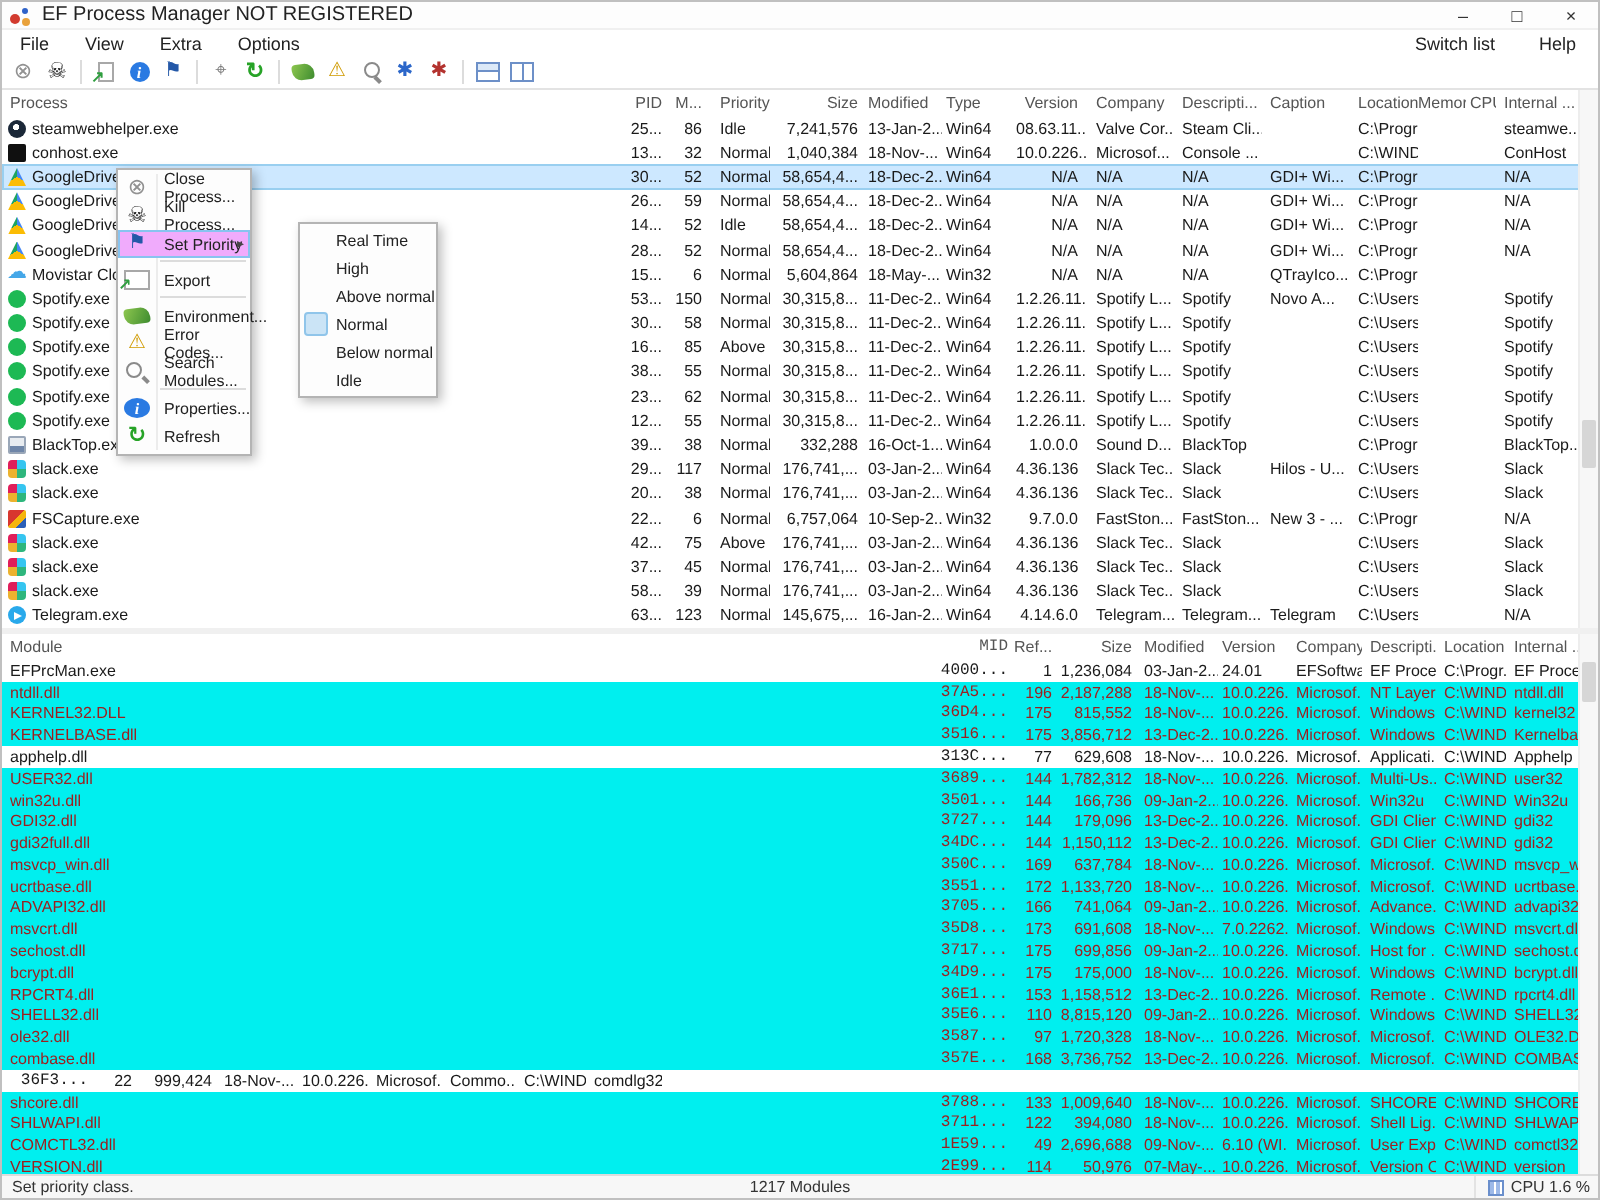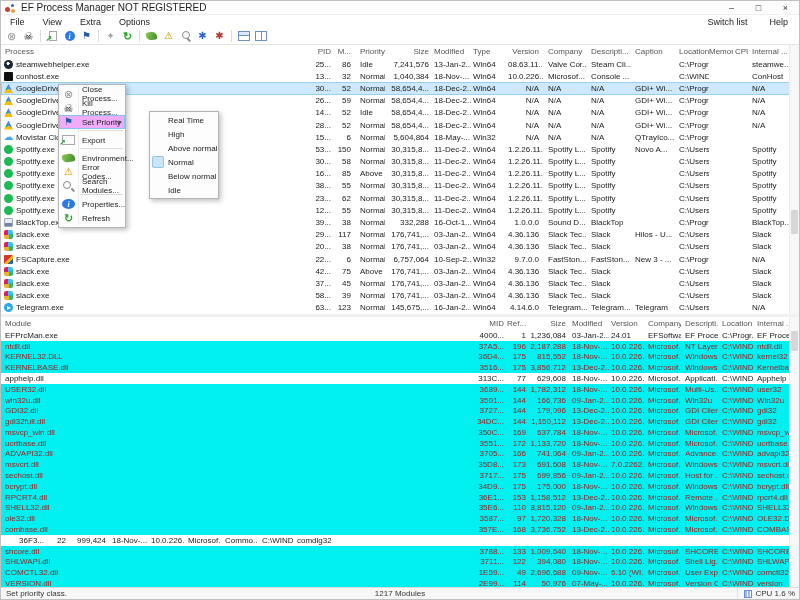--- a/index.html
+++ b/index.html
@@ -86,21 +86,21 @@
   #process-pane .c8{width:44px; padding-left:5px;}
   #process-pane .c9{width:44px; padding-left:4px;}
   #process-pane .c10{width:44px; padding-left:4px;}
   #process-pane .c11{width:34px; padding-left:4px;}
   #process-pane .c12{width:24px; text-align:right; padding-right:2px;}
   #process-pane .c13{width:15px; padding-left:2px;}
   #process-pane .c14{width:43px; padding-left:4px;}
   #process-pane .t-head .c0{padding-left:4px;}
   
   #module-pane .c0{width:460px; padding-left:4px;}
-  #module-pane .c1{width:46px; text-align:right; padding-right:3px;}
+  #module-pane .c1{width:46px; text-align:right; padding-right:3px;font-family:Liberation Mono, monospace;}
   #module-pane .c2{width:22px; text-align:right; padding-right:3px;}
   #module-pane .c3{width:40px; text-align:right; padding-right:3px;}
   #module-pane .c4{width:40px; padding-left:3px;}
   #module-pane .c5{width:35px; padding-left:2px;}
   #module-pane .c6{width:37px; padding-left:4px;}
   #module-pane .c7{width:37px; padding-left:4px;}
   #module-pane .c8{width:35px; padding-left:4px;}
   #module-pane .c9{width:38px; padding-left:4px;}
   
   .pic { width:9px; height:9px; flex:none; margin:0 3px; display:inline-flex;

